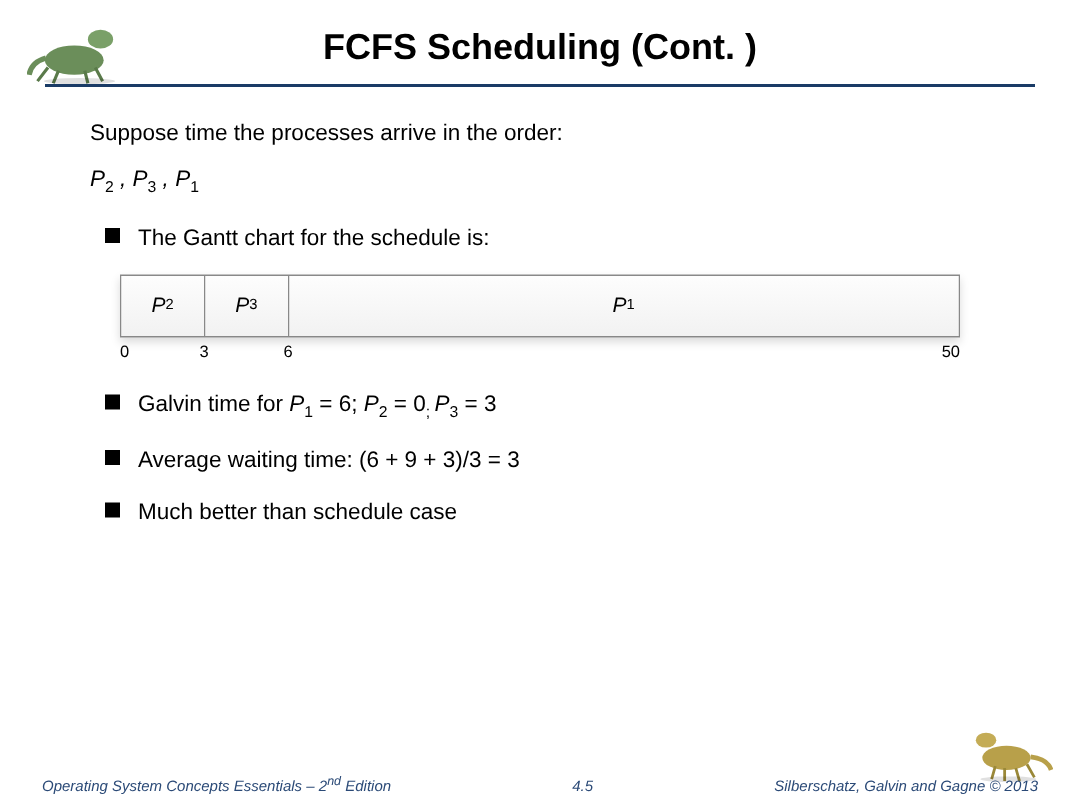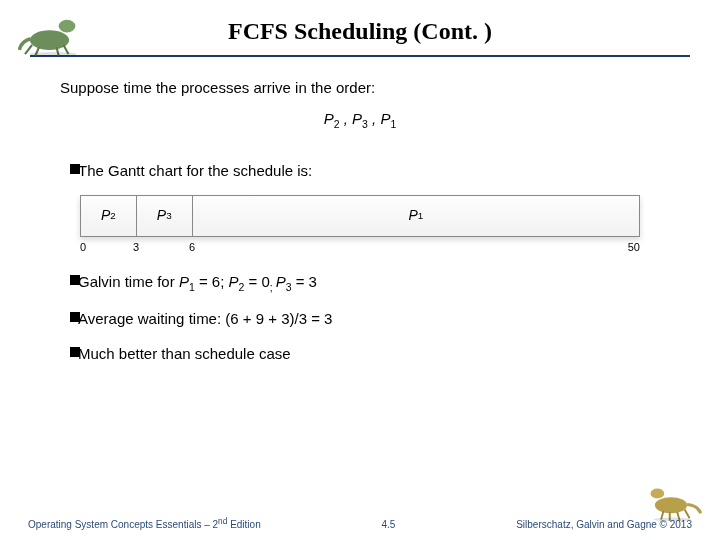--- a/index.html
+++ b/index.html
@@ -13,21 +13,20 @@
   }
   .title-area {
     position: relative;
     padding-top: 18px;
   }
   .title {
     text-align: center;
     font-size: 24px;
     font-weight: bold;
     color: #000;
-    font-family: Liberation Serif, serif;
   }
   .title-rule {
     height: 2px;
     background: #1a3b66;
     margin: 10px 30px 0 30px;
   }
   .dino-left {
     position: absolute;
     top: 6px;
     left: 18px;
@@ -41,25 +40,25 @@
     width: 62px;
     height: 46px;
   }
   .content {
     padding: 20px 60px 0 60px;
     font-size: 15px;
     color: #000;
     line-height: 1.4;
   }
   .intro { margin-bottom: 10px; }
-  .order-line { text-align: center; margin: 6px 0 28px 0; font-style: italic; }
+  .order-line { margin: 6px 0 15px 0; font-style: italic; }
   .order-line .p { font-style: italic; }
   .order-line sub { font-size: 0.7em; vertical-align: sub; font-style: normal; }
   ul.bullets { list-style: none; padding-left: 10px; }
-  ul.bullets li { position: relative; padding-left: 8px; margin: 10px 0 14px 0; }
+  ul.bullets li { position: relative; padding-left: 22px; margin: 10px 0 14px 0; }
   ul.bullets li::before {
     content: "";
     position: absolute;
     left: 0;
     top: 4px;
     width: 10px;
     height: 10px;
     background: #000;
   }
   .gantt-wrap {
@@ -98,20 +97,21 @@
     position: absolute;
     bottom: 10px;
     left: 0;
     right: 0;
     display: flex;
     justify-content: space-between;
     align-items: flex-end;
     padding: 0 28px;
     font-size: 10px;
     color: #2b4a77;
+    font-style: italic;
   }
   .footer-left { color: #2b4a77; }
   .footer-mid { color: #2b4a77; }
   .footer-right { color: #2b4a77; font-size: 10px; }
   .italic { font-style: italic; }
   sub.s { font-size: 0.7em; vertical-align: sub; }
 </style>
 </head>
 <body>
 

